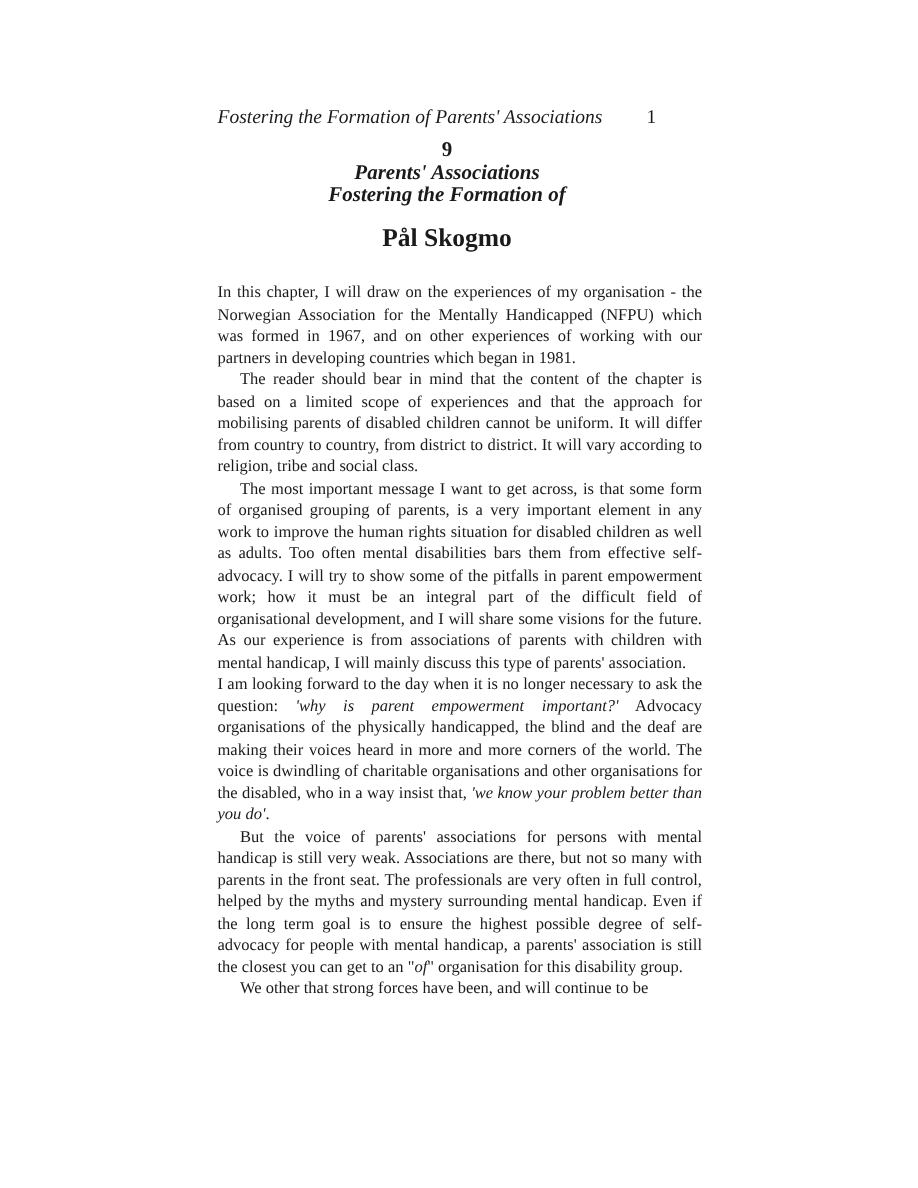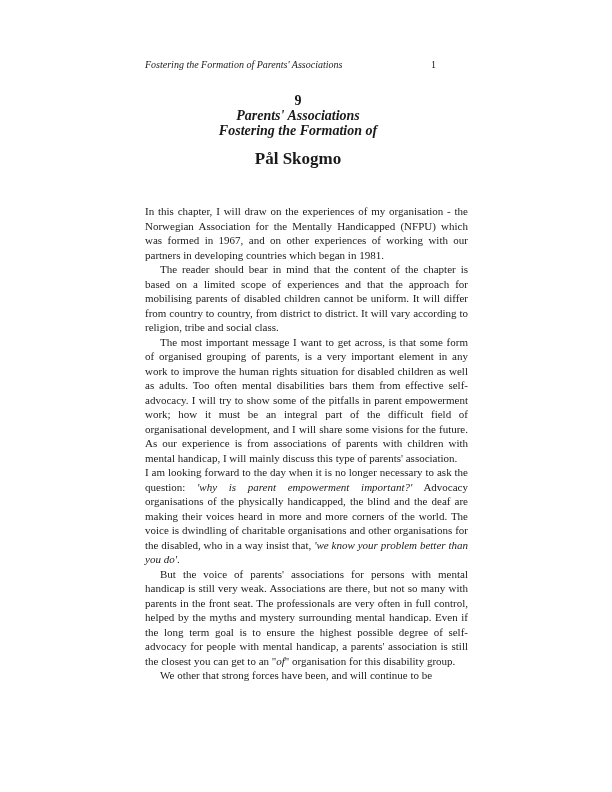--- a/index.html
+++ b/index.html
@@ -12,23 +12,23 @@
     width: 612px;
     height: 792px;
     background: #ffffff;
     font-family: "Liberation Serif", "DejaVu Serif", serif;
     color: #1a1a1a;
     overflow: hidden;
   }
   .running-header {
     position: absolute;
     left: 145px;
-    top: 58px;
+    top: 71px;
     width: 323px;
-    font-size: 10px;
+    font-size: 13px;
     line-height: 14px;
     font-style: italic;
   }
   .running-header .page-number {
     position: absolute;
     left: 286px;
     top: 0;
     font-style: normal;
   }
   .chapter-number {
@@ -58,21 +58,21 @@
     top: 151px;
     width: 306px;
     text-align: center;
     font-weight: bold;
     font-size: 17px;
     line-height: 15px;
   }
   .body-text {
     position: absolute;
     left: 145px;
-    top: 204px;
+    top: 188px;
     width: 323px;
     font-size: 11px;
     line-height: 14.5px;
     text-align: justify;
   }
   .body-text p {
     margin: 0;
     padding: 0;
   }
   .body-text p.indent {

